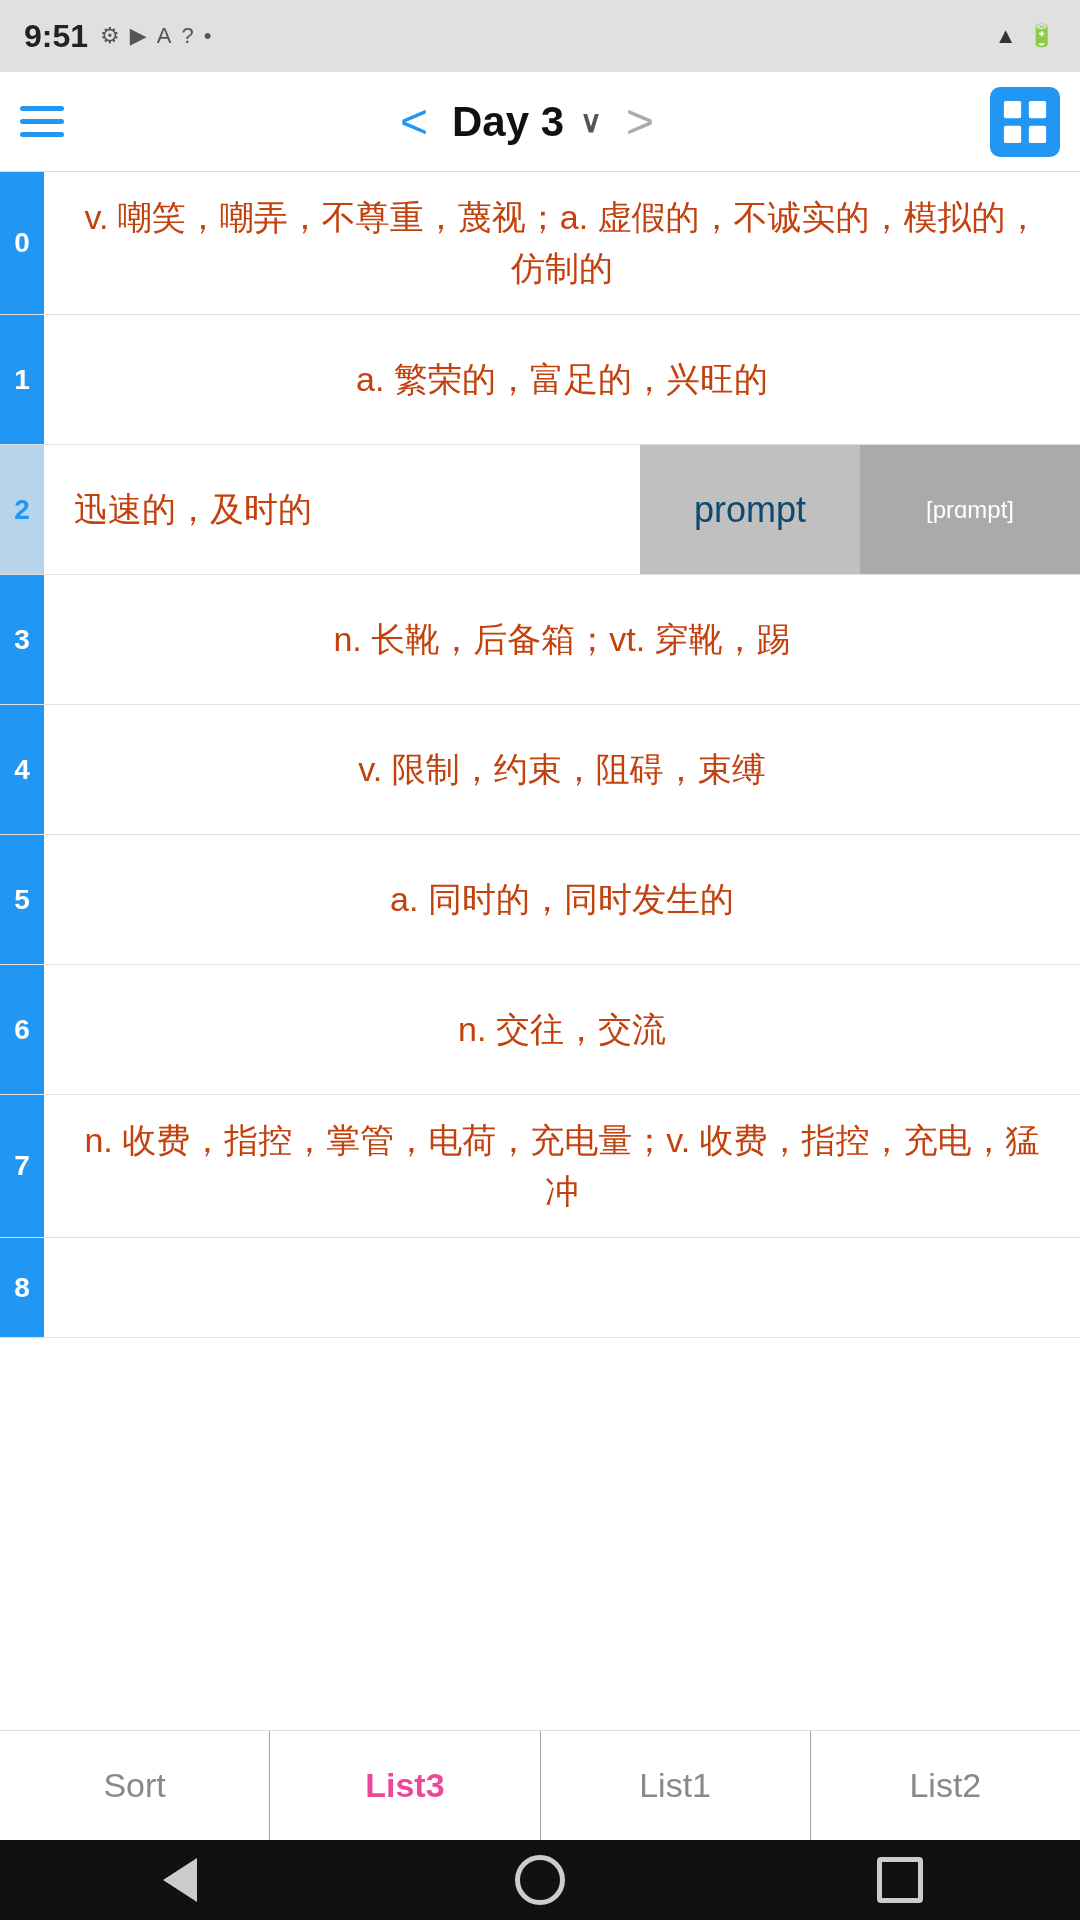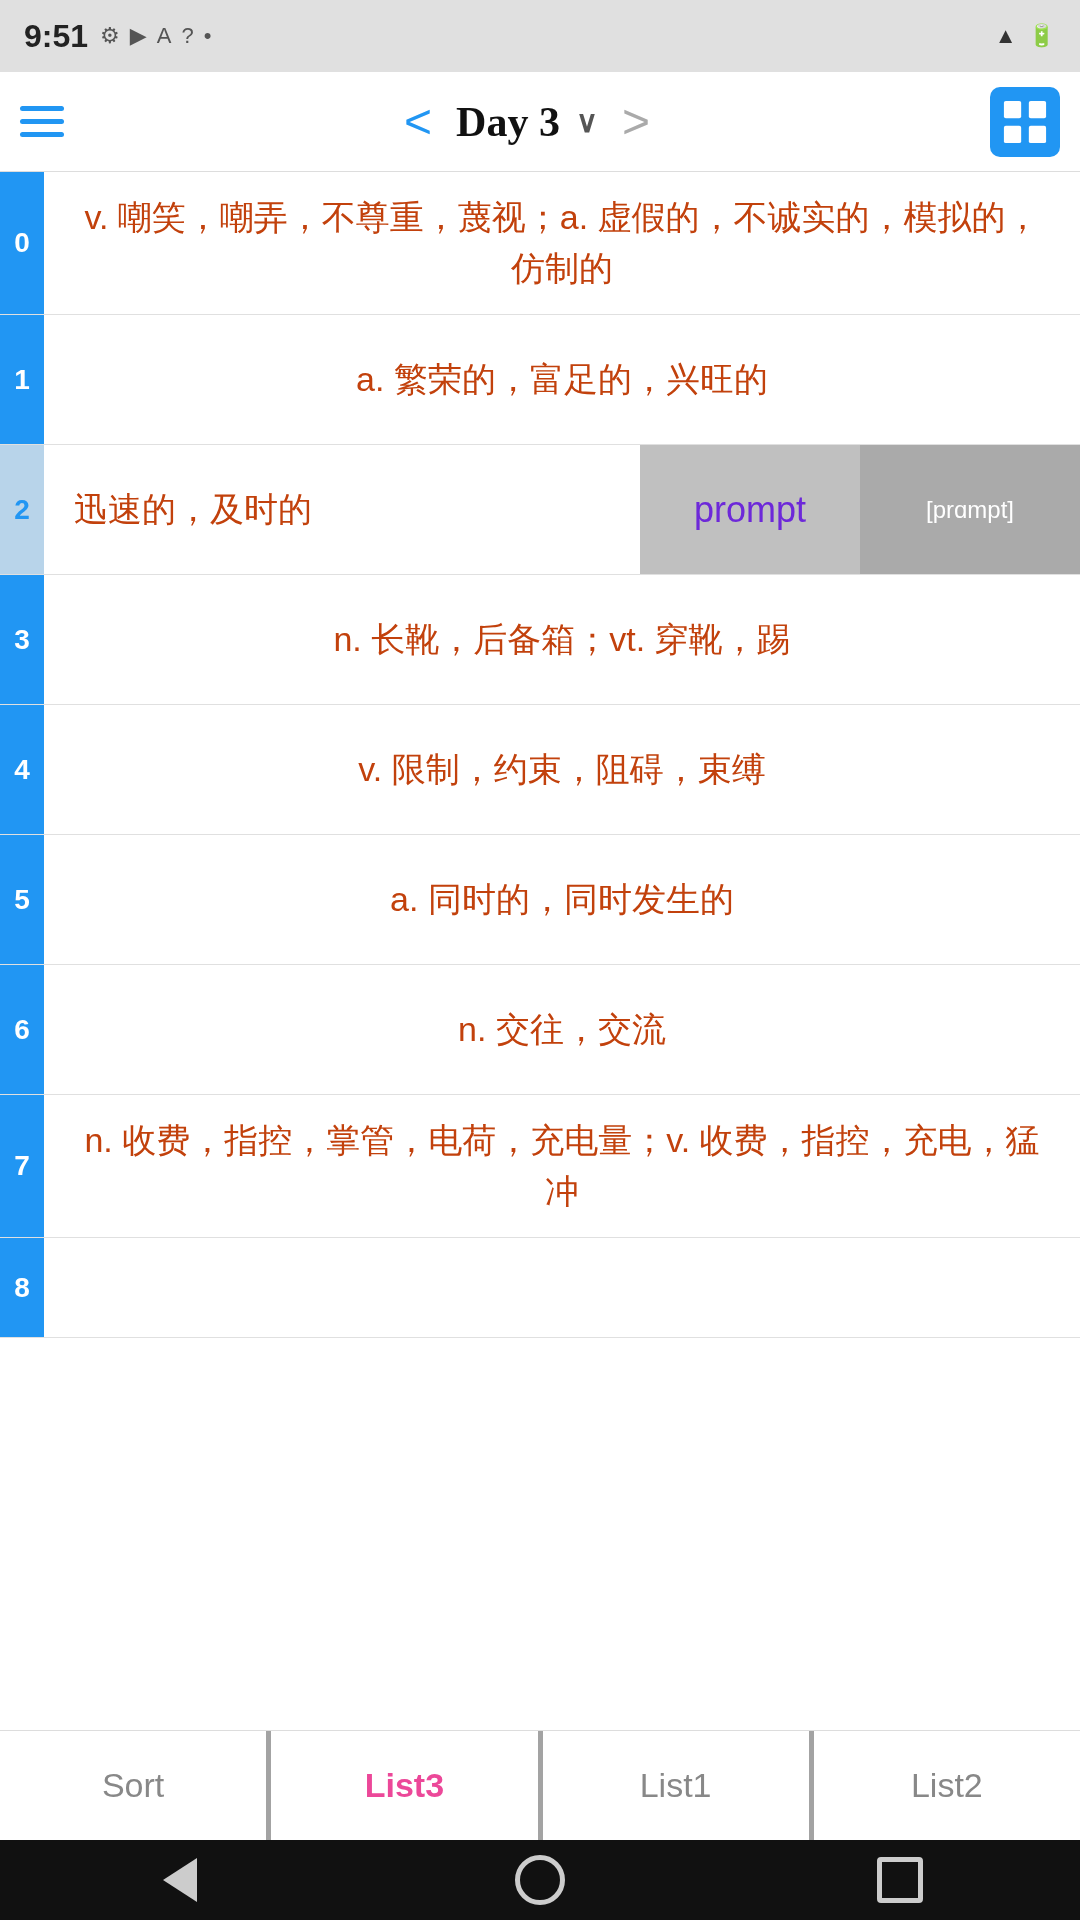--- a/index.html
+++ b/index.html
@@ -93,21 +93,20 @@
     }
     .nav-prev { color: #2196F3; }
     .day-title {
       font-size: 42px;
       font-weight: bold;
       color: #111;
       display: flex;
       align-items: center;
       gap: 16px;
       cursor: pointer;
-      font-family: Liberation Serif, serif;
     }
     .day-title .chevron-down-icon {
       font-size: 30px;
       color: #555;
     }
     .toolbar-right {
       display: flex;
       align-items: center;
     }
     .grid-icon-btn {
@@ -174,21 +173,21 @@
     .popup-overlay {
       position: absolute;
       right: 0;
       top: 0;
       bottom: 0;
       display: flex;
       z-index: 10;
     }
     .popup-word {
       background: #c0c0c0;
-      color: #6d28d9;
+      color: #0c4a6e;
       display: flex;
       align-items: center;
       justify-content: center;
       font-size: 36px;
       font-weight: 500;
       width: 220px;
       padding: 0 10px;
       text-align: center;
     }
     .popup-phonetic {
@@ -216,21 +215,21 @@
       align-items: stretch;
     }
     .tab-item {
       flex: 1;
       display: flex;
       align-items: center;
       justify-content: center;
       font-size: 34px;
       color: #888;
       cursor: pointer;
-      border-right: 5px solid #a3a3a3;
+      border-right: 1px solid #a3a3a3;
     }
     .tab-item:last-child { border-right: none; }
     .tab-item.active { color: #ec4899; font-weight: bold; }
 
     
     .system-nav {
       position: fixed;
       bottom: 0;
       left: 0;
       width: 1080px;

